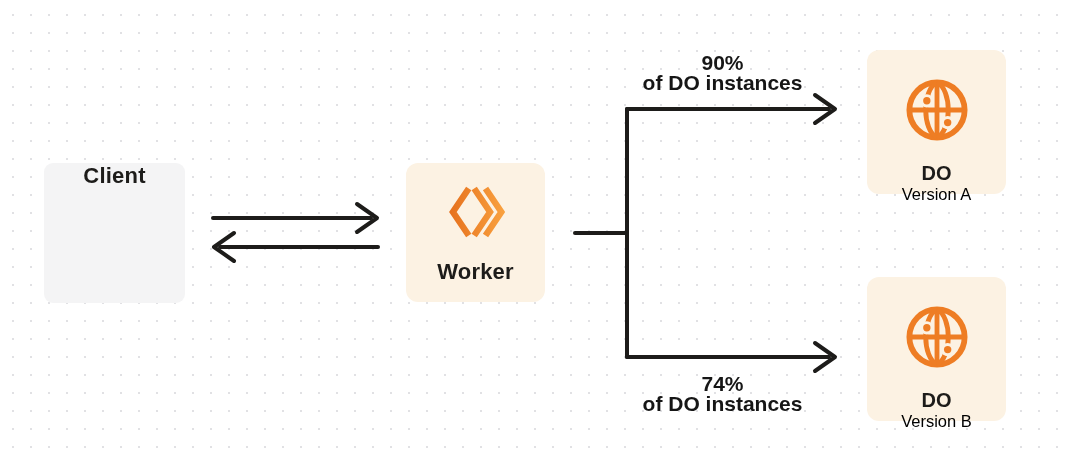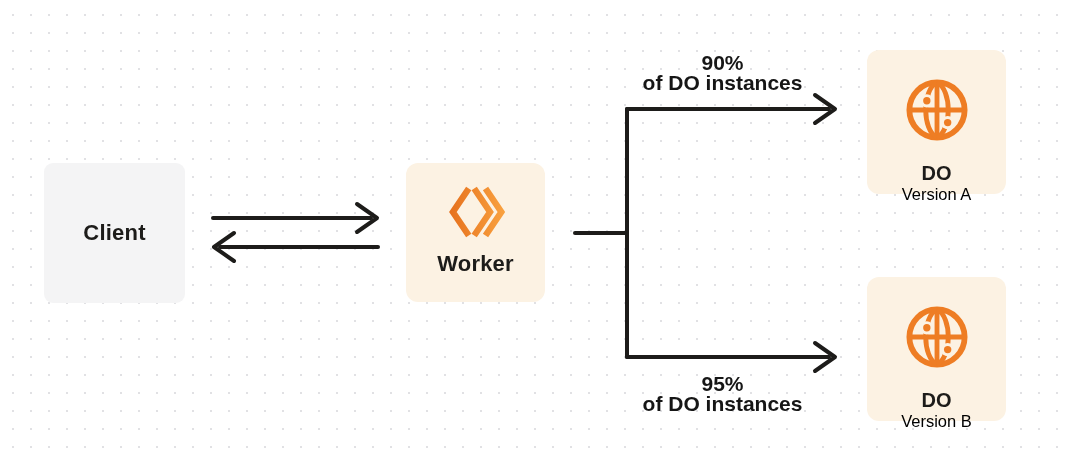--- a/index.html
+++ b/index.html
@@ -21,40 +21,39 @@
     position: absolute;
     left: 0; top: 0;
     width: 1072px; height: 452px;
   }
 
   .node {
     position: absolute;
     display: flex;
     flex-direction: column;
     align-items: center;
-    justify-content: center;
   }
 
   .node-client {
     left: 44px; top: 163px;
     width: 141px; height: 140px;
     background: #f4f4f5;
     border-radius: 9px;
   }
 
   .node-worker {
     left: 406px; top: 163px;
     width: 139px; height: 139px;
     background: #fcf2e3;
     border-radius: 12px;
     justify-content: flex-start;
     padding-top: 18px;
   }
   .node-worker .icon-wrap { height: 62px; display: flex; align-items: center; }
-  .node-worker .node-label { margin-top: 8px; }
+  .node-worker .node-label { margin-top: 16px; }
 
   .node-do {
     width: 139px; height: 144px;
     background: #fcf2e3;
     border-radius: 12px;
     justify-content: flex-start;
     padding-top: 29px;
   }
   .node-do-a { left: 867px; top: 50px; }
   .node-do-b { left: 867px; top: 277px; }
@@ -146,21 +145,21 @@
     </div>
     <div class="node-label">Worker</div>
   </div>
 
   <div class="branch-label branch-label-top">
     <div>90%</div>
     <div>of DO instances</div>
   </div>
 
   <div class="branch-label branch-label-bottom">
-    <div>95%</div>
+    <div>74%</div>
     <div>of DO instances</div>
   </div>
 
   <div class="node node-do node-do-a">
     <div>
       <svg width="62" height="62" viewBox="0 0 64 64" fill="none" stroke="#ee7d24" stroke-linecap="butt">
         <circle cx="32" cy="32" r="28.5" stroke-width="6"></circle>
         <path d="M4.5 32 H59.5" stroke-width="5"></path>
         <path d="M32 3.5 V60.5" stroke-width="5"></path>
         <path d="M32 3.5 C16.5 11 16.5 53 32 60.5" stroke-width="5"></path>

